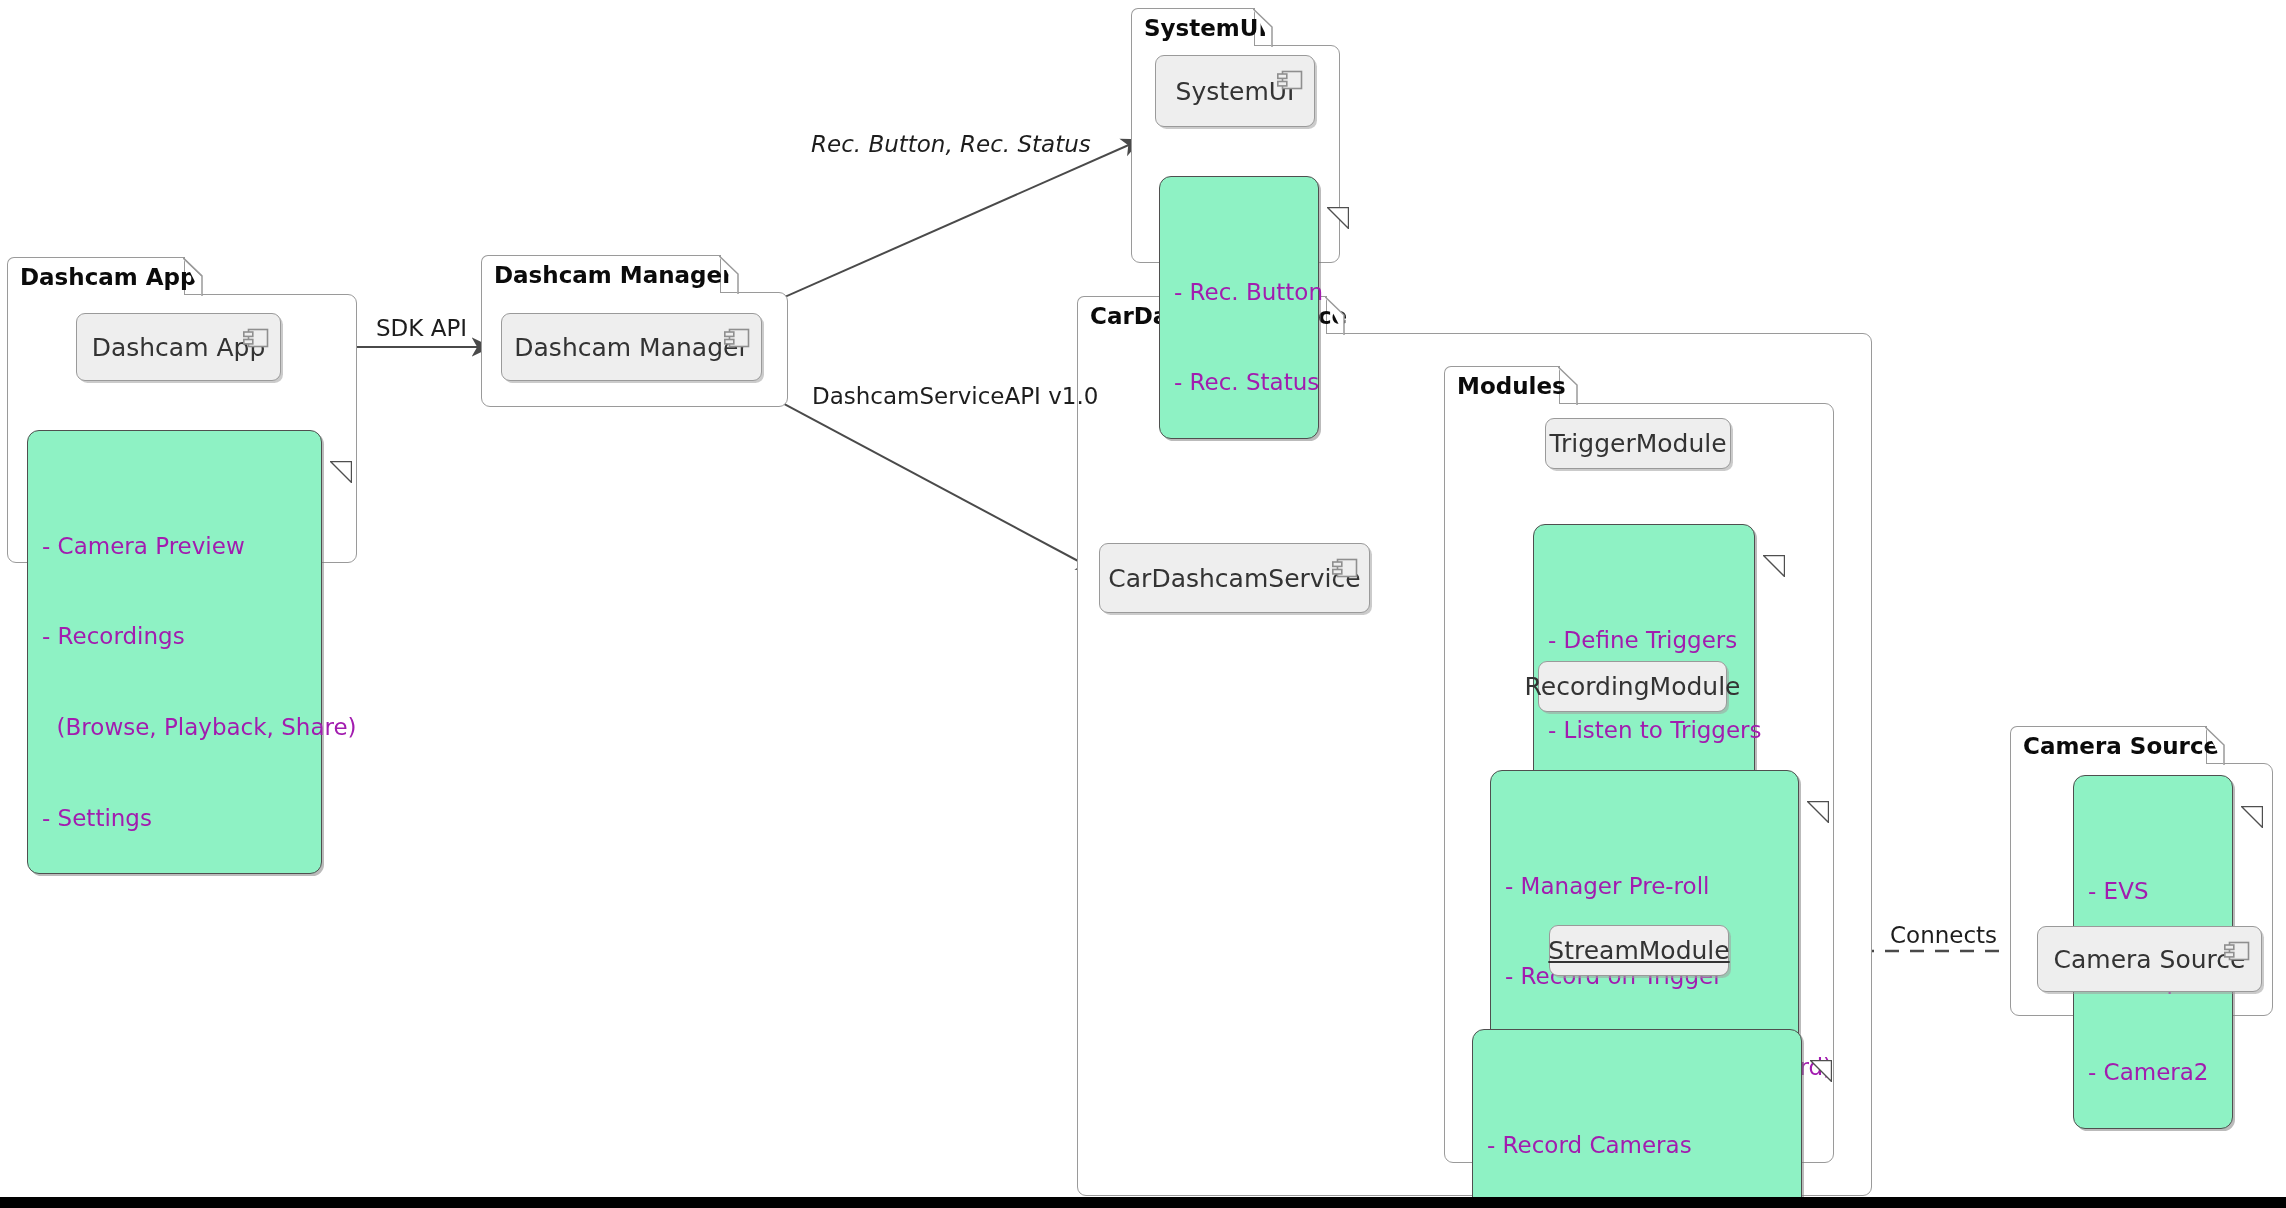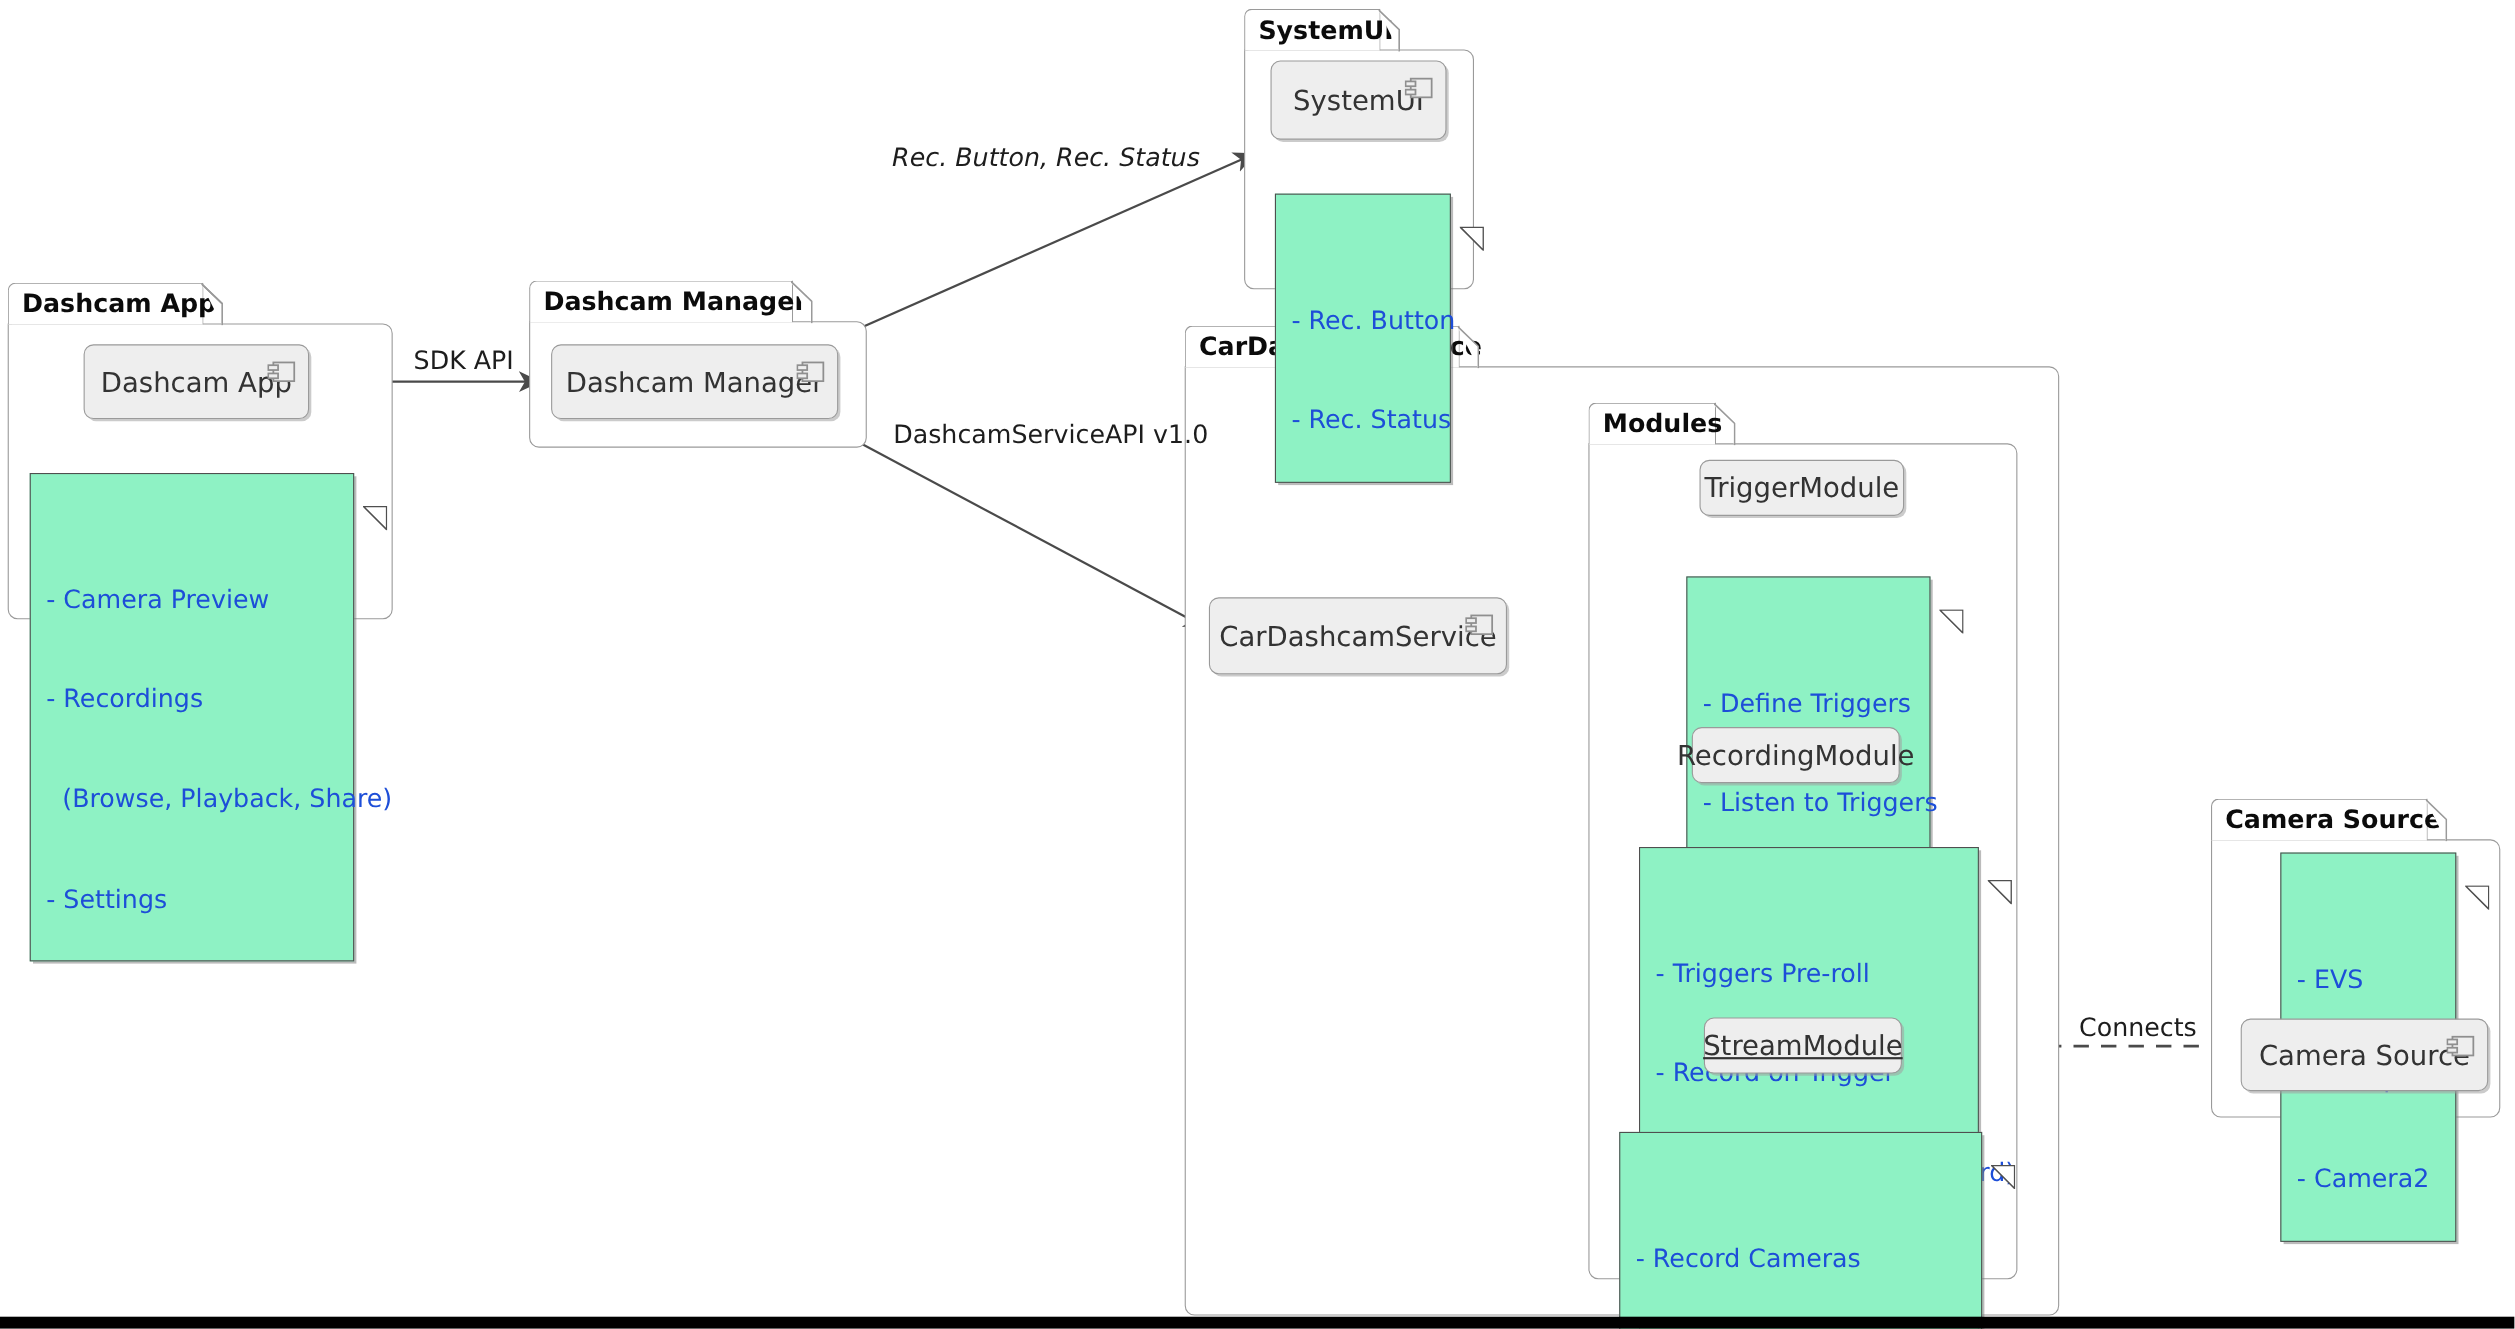--- a/index.html
+++ b/index.html
@@ -87,25 +87,25 @@
     width: 26px;
     height: 20px;
     z-index: 5;
   }
   
   .note {
     position: absolute;
     box-sizing: border-box;
     background: #8ef2c4;
     border: 1.5px solid #4f4f4f;
-    border-radius: 0;
+    border-radius: 12px;
     padding: 9px 16px 10px 14px;
     font-size: 23px;
     line-height: 1.315;
-    color: #1d4ed8;
+    color: #a21caf;
     white-space: pre;
     z-index: 4;
     box-shadow: 2.5px 2.5px 0 -0.5px rgba(120,120,120,0.5);
   }
   .note .fold {
     position: absolute;
     right: -1.5px;
     top: -1.5px;
     width: 22px;
     height: 22px;
@@ -331,21 +331,21 @@
 
 <div class="component" style="left:1538px; top:661px; width:189px; height:51px;text-align:center;">
   <span class="comp-label">RecordingModule</span>
 </div>
 <div class="note" style="left:1490px; top:770px; width:309px;">
   <span class="fold">
     <svg width="22" height="22" viewBox="0 0 22 22" xmlns="http://www.w3.org/2000/svg">
       <path d="M 0.5 0.5 L 21.5 21.5 L 21.5 0.5 Z" fill="#ffffff" stroke="#4f4f4f" stroke-width="1.4"></path>
     </svg>
   </span>
-  <span class="nline">- Triggers Pre-roll</span>
+  <span class="nline">- Manager Pre-roll</span>
   <span class="nline">- Record on Trigger</span>
   <span class="nline">- External Storage (SD Card)</span>
   <span class="nline">- Delete Recordings</span>
 </div>
 
 <div class="component" style="left:1549px; top:925px; width:180px; height:51px;text-decoration:underline;">
   <span class="comp-label">StreamModule</span>
 </div>
 <div class="note" style="left:1472px; top:1029px; width:330px;">
   <span class="fold">

